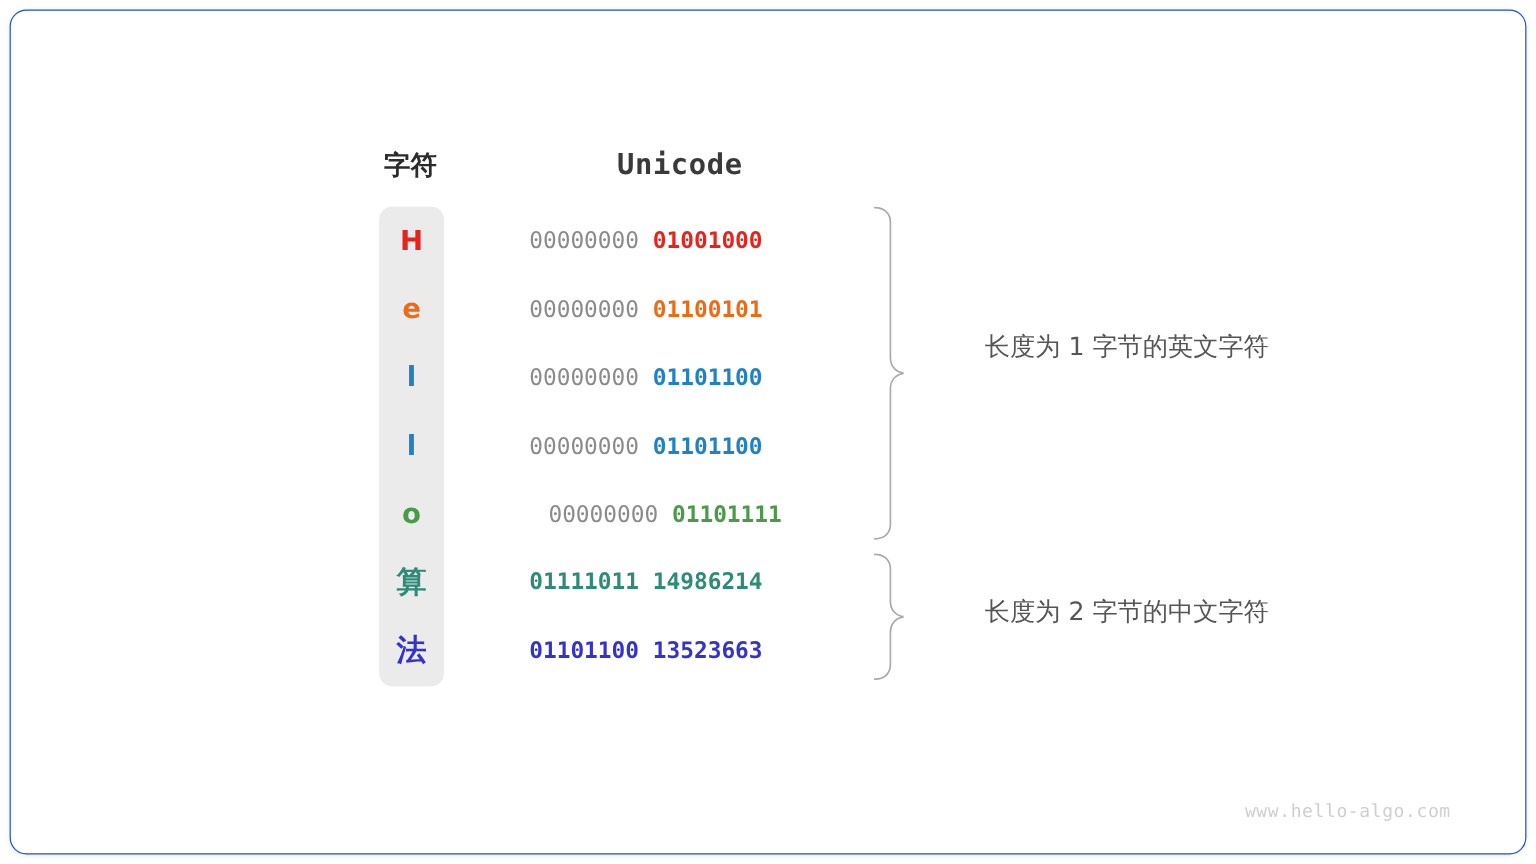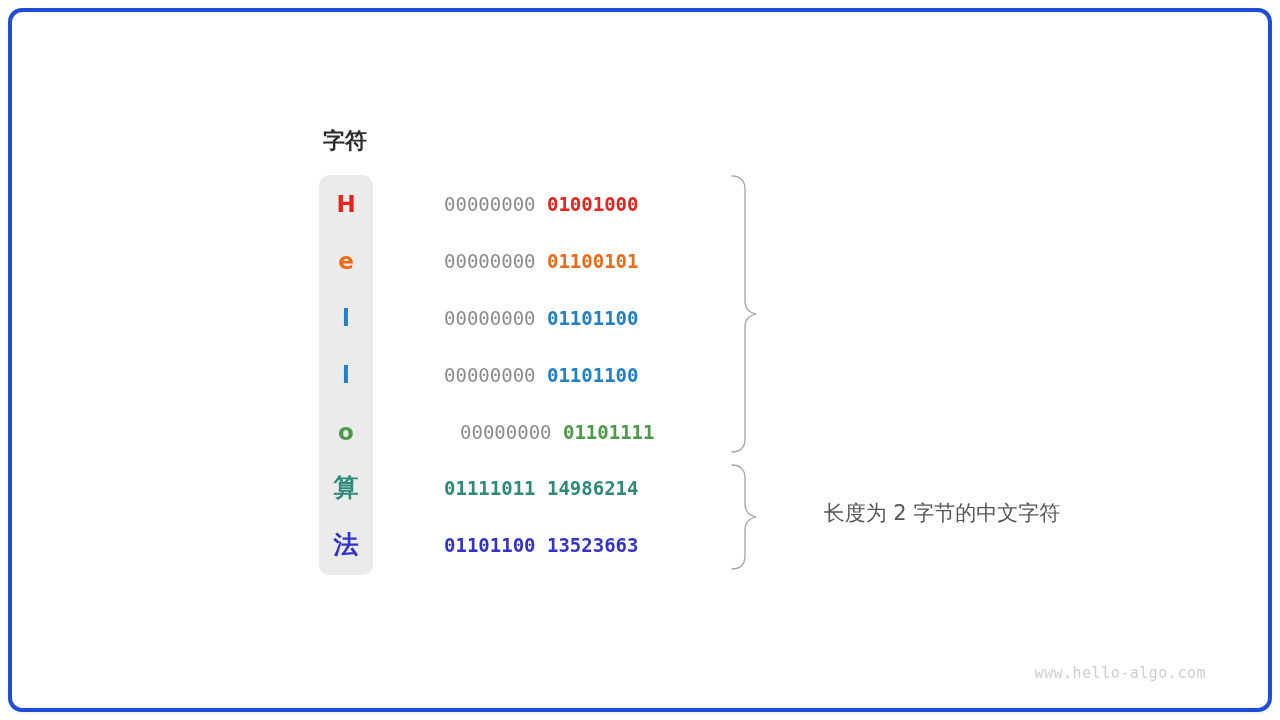--- a/index.html
+++ b/index.html
@@ -7,21 +7,21 @@
     width:1280px; height:720px;
     background:#ffffff;
     font-family:"Liberation Sans", sans-serif;
     overflow:hidden;
   }
   #card {
     position:absolute;
     left:8px; top:8px;
     width:1264px; height:704px;
     background:#ffffff;
-    border:4px solid #1d4ed8;
+    border:1px solid #1d4ed8;
     border-radius:14px;
     box-shadow:0 1px 4px rgba(0,0,0,0.07);
     overflow:hidden;
   }
 
   
   #hdr-char {
     position:absolute; left:283px; top:114px; width:100px;
     text-align:center;
     font-size:22px; font-weight:bold; color:#2b2b2b;
@@ -93,20 +93,21 @@
     letter-spacing:0.5px;
   }
 </style>
 </head>
 <body>
 
 <div id="card">
 
   <div id="hdr-char">字符</div>
 
+  <div id="hdr-unicode">Unicode</div>
 
   <div id="char-col"></div>
 
   <div id="rows-layer">
       <div class="char-cell" style="top: 178px; color: rgb(232, 35, 28);">H</div>
       <div class="bin-row" style="top: 178px;"><span class="bin-hi">00000000</span> <span class="bin-lo" style="color: rgb(232, 35, 28);">01001000</span></div>
       <div class="char-cell" style="top: 235px; color: rgb(238, 107, 22);">e</div>
       <div class="bin-row" style="top: 235px;"><span class="bin-hi">00000000</span> <span class="bin-lo" style="color: rgb(238, 107, 22);">01100101</span></div>
       <div class="char-cell" style="top: 292px; color: rgb(32, 128, 200);">l</div>
       <div class="bin-row" style="top: 292px;"><span class="bin-hi">00000000</span> <span class="bin-lo" style="color: rgb(32, 128, 200);">01101100</span></div>
@@ -124,20 +125,21 @@
       <svg class="brace" width="26" height="278" viewBox="0 0 26 278" style="left: 718px; top: 163px;">
         <path d="M 2,1 C 11.75,1 15,7.8 15,13 L 15,126 C 15,133.8 20.2,139 28,139 C 20.2,139 15,144.2 15,152 L 15,265 C 15,270.2 11.75,277 2,277" fill="none" stroke="#a9a9a9" stroke-width="1.4" stroke-linecap="round"></path>
       </svg>
       <svg class="brace" width="26" height="106" viewBox="0 0 26 106" style="left: 718px; top: 452px;">
         <path d="M 2,1 C 11.75,1 15,7.8 15,13 L 15,40 C 15,47.8 20.2,53 28,53 C 20.2,53 15,58.2 15,66 L 15,93 C 15,98.2 11.75,105 2,105" fill="none" stroke="#a9a9a9" stroke-width="1.4" stroke-linecap="round"></path>
       </svg>
     </div>
 
   <div id="annots-layer">
       <div class="annot" style="left: 775px; top: 266px; width: 310px;">
+        <div class="line1">长度为 1 字节的英文字符</div>
       </div>
       <div class="annot" style="left: 775px; top: 487px; width: 310px;">
         <div class="line1">长度为 2 字节的中文字符</div>
       </div>
     </div>
 
   <div id="watermark">www.hello-algo.com</div>
 
 </div>
 

